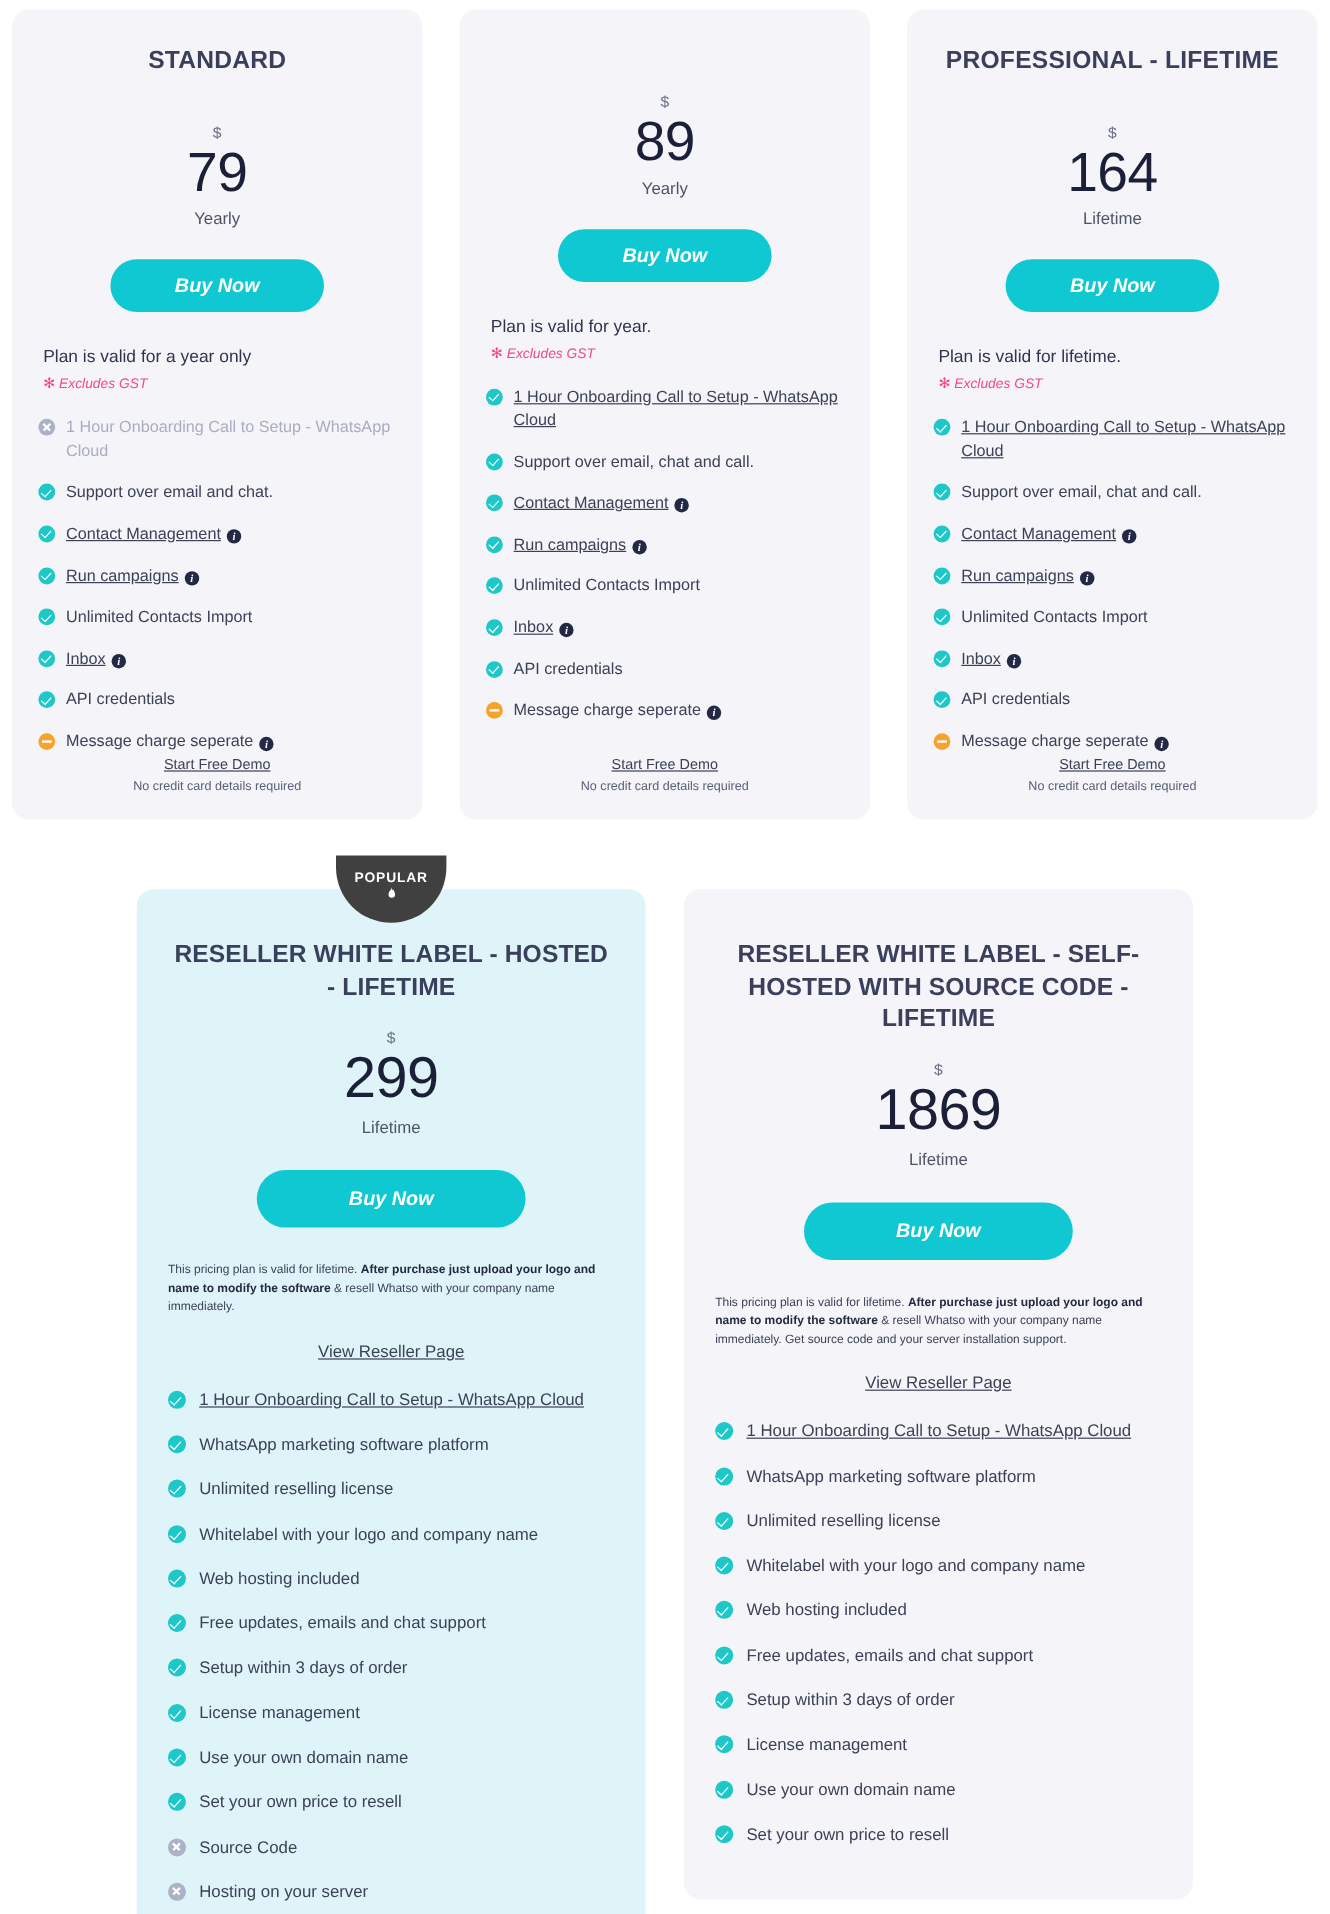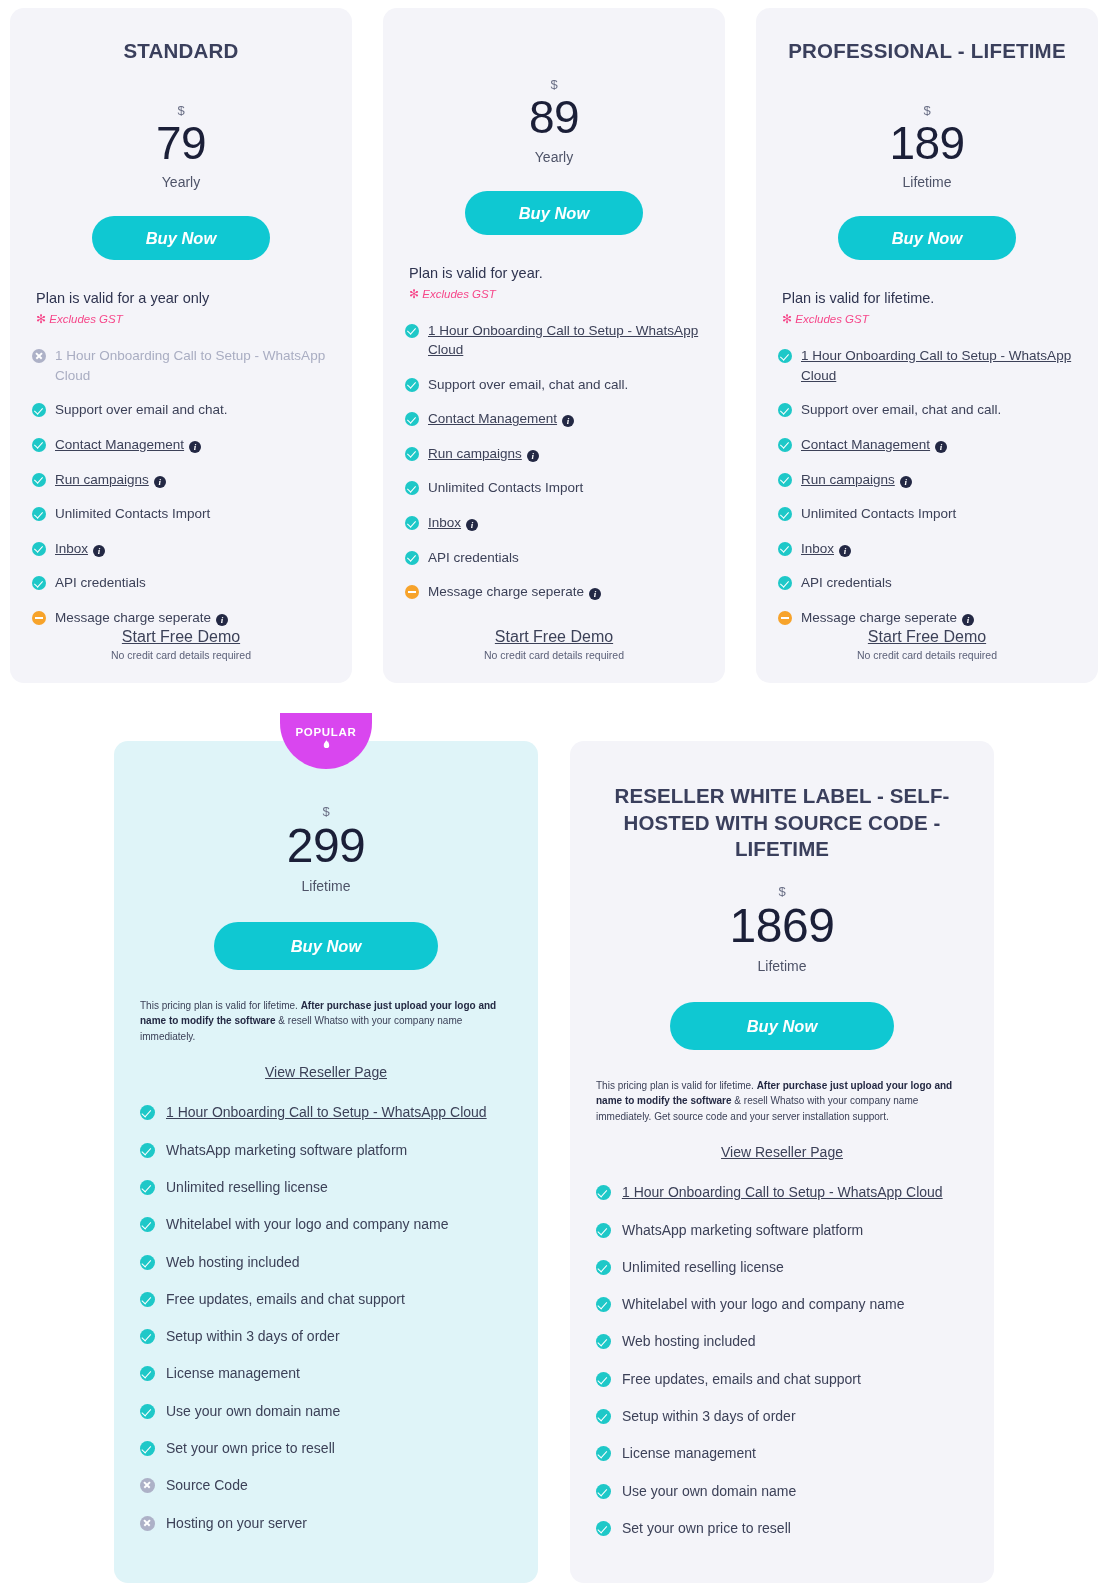--- a/index.html
+++ b/index.html
@@ -160,21 +160,21 @@
     top: 1px;
     cursor: pointer;
   }
 
   .card-footer {
     position: absolute;
     left: 0; right: 0; bottom: 22px;
     text-align: center;
   }
   .demo-link {
-    font-size: 16px;
+    font-size: 12px;
     color: #3c4158;
     text-decoration: underline;
     cursor: pointer;
   }
   .demo-sub {
     font-size: 10.5px;
     color: #5b6078;
     margin-top: 3px;
   }
 
@@ -195,21 +195,21 @@
   .card-reseller.popular { background: #dff4f8; margin-top: 0; }
   .card-reseller.gray    { background: #f4f4f9; margin-top: 0; align-self: flex-start; }
 
   .popular-badge {
     position: absolute;
     top: -28px;
     left: 50%;
     transform: translateX(-50%);
     width: 92px;
     height: 56px;
-    background: #d946ef;
+    background: #404040;
     border-radius: 0 0 46px 46px;
     color: #ffffff;
     text-align: center;
     padding-top: 13px;
   }
   .popular-badge .ptext {
     font-size: 11.5px;
     font-weight: bold;
     letter-spacing: 0.7px;
     display: block;
@@ -338,21 +338,21 @@
           </li>
           <li class="feat">
             <span class="ic minus"></span>
             <span><span class="feat-text">Message charge seperate</span><span class="info-icon">i</span></span>
           </li>
         </ul>
         <div class="card-footer"><a class="demo-link">Start Free Demo</a><div class="demo-sub">No credit card details required</div></div>
       </div>
       <div class="card plain">
         <div class="plan-title">PROFESSIONAL - LIFETIME</div>
-        <div class="price-block"><span class="currency">$</span><span class="amount">189</span><span class="period">Lifetime</span></div>
+        <div class="price-block"><span class="currency">$</span><span class="amount">164</span><span class="period">Lifetime</span></div>
         <button class="buy-btn">Buy Now</button>
         <div class="valid-note">Plan is valid for lifetime.</div>
         <div class="gst"><span class="ast">✻</span> <span>Excludes GST</span></div>
         <ul class="features">
           <li class="feat">
             <span class="ic check"></span>
             <span><span class="feat-text link">1 Hour Onboarding Call to Setup - WhatsApp Cloud</span></span>
           </li>
           <li class="feat">
             <span class="ic check"></span>
@@ -388,20 +388,21 @@
     </div>
 
   <div class="row-bottom" id="bottomRow">
       <div class="card-reseller popular">
         <div class="popular-badge">
           <span class="ptext">POPULAR</span>
           <svg class="flame" viewBox="0 0 10 12">
             <path d="M5 0C5 3 2 3.5 2 7a3 3 0 0 0 6 0c0-2-1.2-3-1.2-4.5C6.2 3.6 5 3 5 0z" fill="#ffffff"></path>
           </svg>
         </div>
+        <div class="reseller-title">RESELLER WHITE LABEL - HOSTED - LIFETIME</div>
         <div class="price-block"><span class="currency">$</span><span class="amount">299</span><span class="period">Lifetime</span></div>
         <button class="buy-btn">Buy Now</button>
         <div class="rdesc"><span>This pricing plan is valid for lifetime. </span><b>After purchase just upload your logo and name to modify the software</b><span> &amp; resell Whatso with your company name immediately.</span></div>
         <a class="view-link">View Reseller Page</a>
         <ul class="features">
           <li class="feat">
             <span class="ic check"></span>
             <span><span class="feat-text link">1 Hour Onboarding Call to Setup - WhatsApp Cloud</span></span>
           </li>
           <li class="feat">

